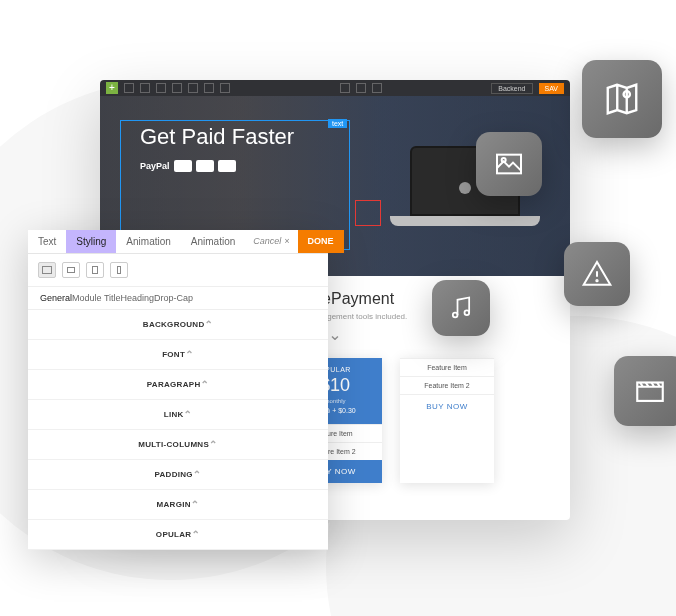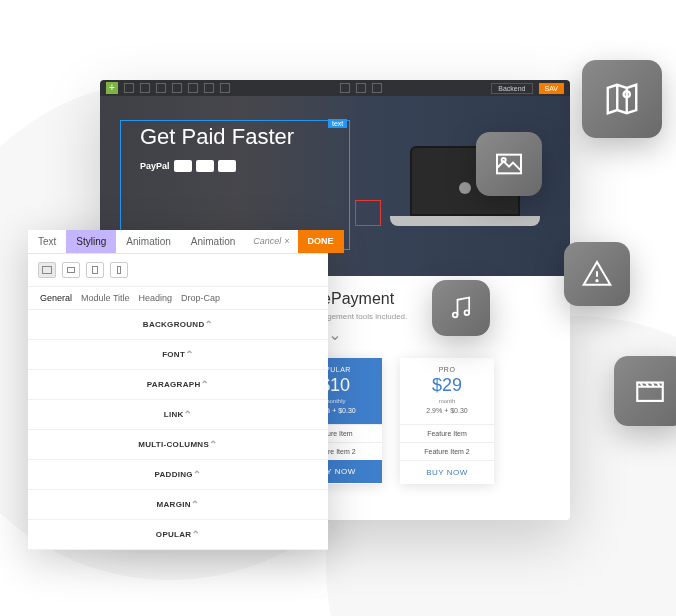--- a/index.html
+++ b/index.html
@@ -68,21 +68,21 @@
 .panel .tabs .tab { padding: 6px 10px; color: #666; font-size: 10px; }
 .panel .tabs .tab.active { background: #c4b5fd; color: #222; }
 .panel .tabs .sp { flex: 1; }
 .panel .tabs .cancel { padding: 6px 8px; color: #888; font-size: 9px; font-style: italic; }
 .panel .tabs .cancel .x { margin-left: 3px; }
 .panel .tabs .done { padding: 6px 10px; background: #f57c00; color: #fff; font-size: 9px; font-weight: 600; }
 .panel .devices { display: flex; gap: 6px; padding: 8px 10px; border-bottom: 1px solid #eee; }
 .panel .devices .dev { width: 18px; height: 16px; border: 1px solid #ccc; border-radius: 2px; display: flex; align-items: center; justify-content: center; }
 .panel .devices .dev.active { background: #eaeaea; }
 .panel .devices .dev .r { width: 10px; height: 8px; border: 1px solid #888; }
-.panel .subtabs { display: flex; gap: 9px; padding: 6px 12px; font-size: 9px; color: #666; border-bottom: 1px solid #eee; }
+.panel .subtabs { display: flex; gap: 0; padding: 6px 12px; font-size: 9px; color: #666; border-bottom: 1px solid #eee; }
 .panel .subtabs .st.active { color: #222; font-weight: 500; }
 .panel .accordion .row { display: flex; justify-content: center; align-items: center; padding: 9px 14px; border-bottom: 1px solid #f0f0f0; font-size: 8px; color: #333; font-weight: 600; letter-spacing: 0.3px; }
 .panel .accordion .row .caret { color: #aaa; font-size: 10px; }
 </style>
 </head>
 <body>
 
 <div class="bg-blob"></div>
 <div class="bg-blob2"></div>
 
@@ -136,26 +136,20 @@
         <div class="tier">OPULAR</div>
         <div class="price">$10</div>
         <div class="cycle">monthly</div>
         <div class="rate">2.9% + $0.30</div>
       </div>
       <div class="feat">eature Item</div>
       <div class="feat">eature Item 2</div>
       <div class="buy">BUY NOW</div>
     </div>
     <div class="plan pro">
-      <div class="head">
-        <div class="tier">PRO</div>
-        <div class="price">$29</div>
-        <div class="cycle">month</div>
-        <div class="rate">2.9% + $0.30</div>
-      </div>
       <div class="feat">Feature Item</div>
       <div class="feat">Feature Item 2</div>
       <div class="buy">BUY NOW</div>
     </div>
   </div>
 </div>
 
 <div class="panel">
   <div class="tabs">
     <div class="tab">Text</div>

